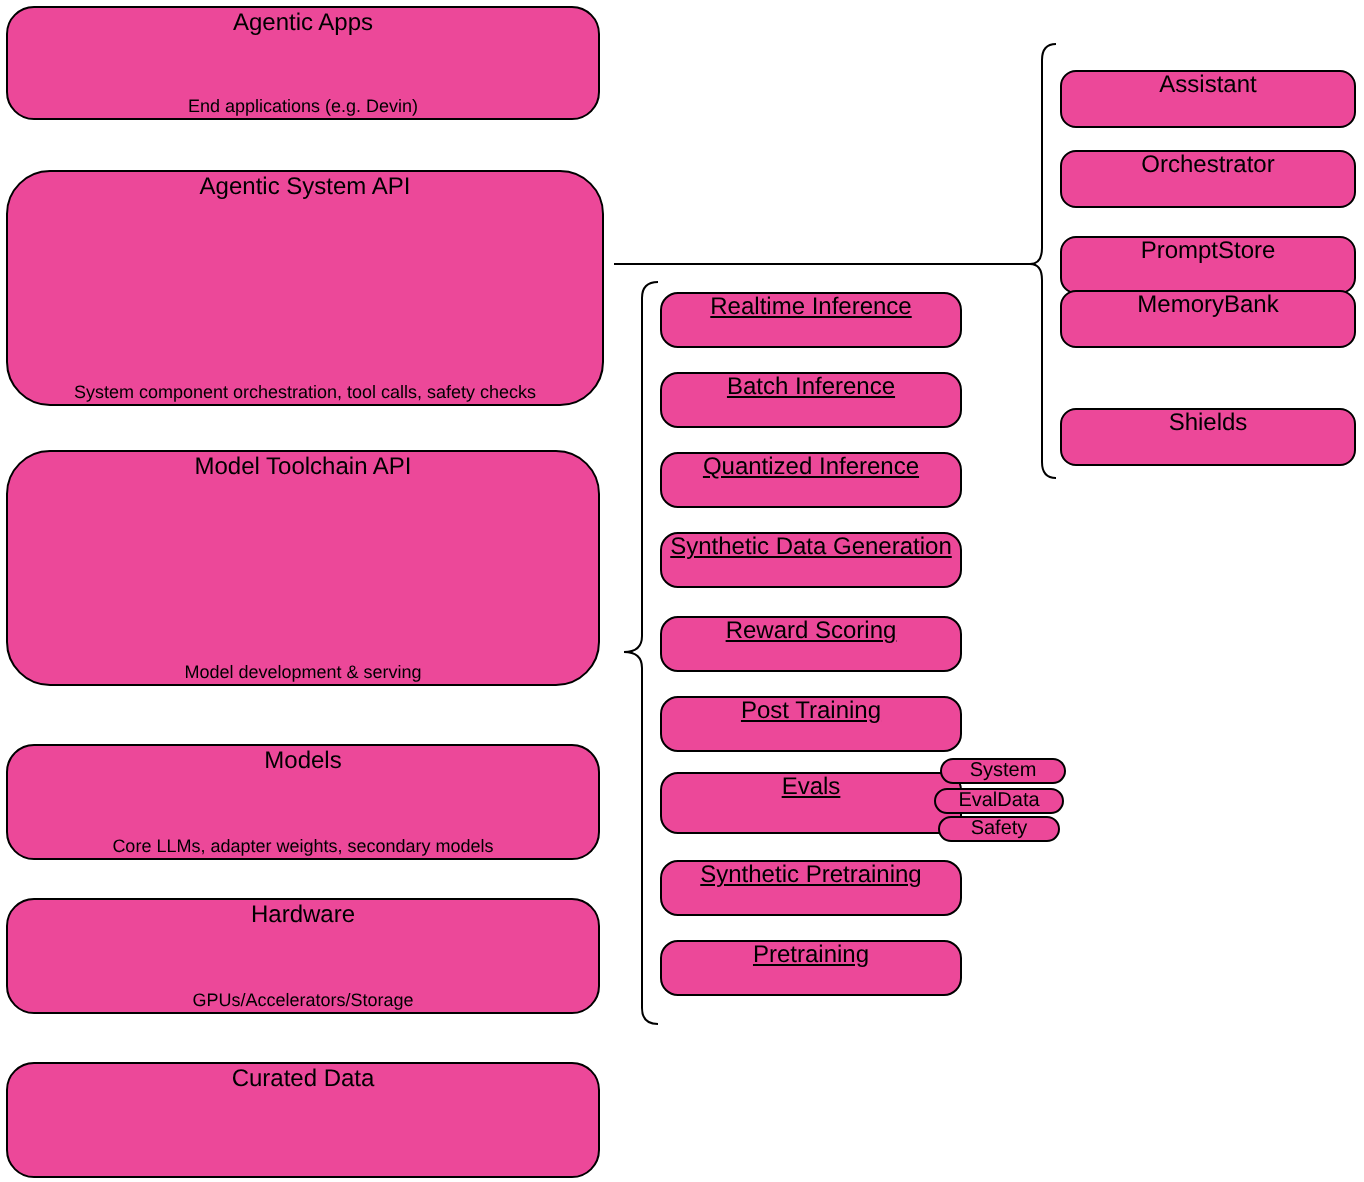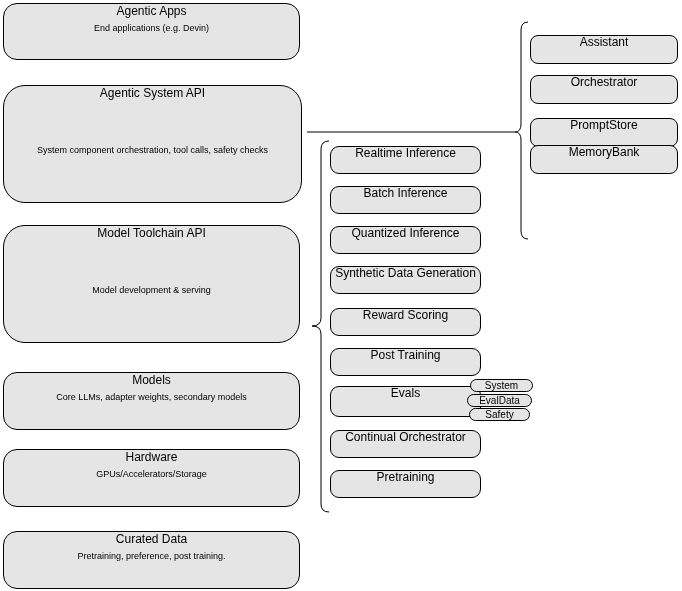--- a/index.html
+++ b/index.html
@@ -15,32 +15,32 @@
   .overlay {
     position: absolute;
     left: 0; top: 0;
     width: 682px; height: 591px;
     pointer-events: none;
   }
   .node {
     position: absolute;
     box-sizing: border-box;
     border: 1px solid #000000;
-    background: #e5e5e5;
+    background: #ec4899;
     display: flex;
     flex-direction: column;
     align-items: center;
-    justify-content: flex-start;
+    justify-content: space-between;
     text-align: center;
   }
   .node .title { font-size: 12px; line-height: 14px; }
   .node .subtitle { font-size: 9px; line-height: 11px; margin-top: 5px; }
   .node.big { border-radius: 22px; gap: 40px; }
   .node.small { border-radius: 14px; }
-  .node.mid { border-radius: 9px; font-size: 12px; line-height: 13px; }
+  .node.mid { border-radius: 9px; font-size: 12px; line-height: 13px; text-decoration: underline; }
   .node.right { border-radius: 8px; font-size: 12px; line-height: 13px; }
   .node.pill { border-radius: 7px; font-size: 10px; line-height: 11px; }
 </style>
 </head>
 <body>
 
 <div class="canvas">
 
   <svg class="overlay" viewBox="0 0 682 591">
     <line x1="307" y1="132" x2="515" y2="132" stroke="#000000" stroke-width="1" fill="none"></line>
@@ -68,49 +68,49 @@
     <span class="subtitle">GPUs/Accelerators/Storage</span>
   </div>
 
   <div class="node small" style="left:3px; top:372px; width:297px; height:58px;">
     <span class="title">Models</span>
     <span class="subtitle">Core LLMs, adapter weights, secondary models</span>
   </div>
 
   <div class="node small" style="left:3px; top:531px; width:297px; height:58px;">
     <span class="title">Curated Data</span>
-    <span class="subtitle">Pretraining, preference, post training.</span>
   </div>
 
   <div class="node mid" style="left:330px; top:146px; width:151px; height:28px;">Realtime Inference</div>
 
   <div class="node mid" style="left:330px; top:186px; width:151px; height:28px;">Batch Inference</div>
 
   <div class="node mid" style="left:330px; top:226px; width:151px; height:28px;">Quantized Inference</div>
 
   <div class="node mid" style="left:330px; top:266px; width:151px; height:28px;">Synthetic Data Generation</div>
 
   <div class="node mid" style="left:330px; top:308px; width:151px; height:28px;">Reward Scoring</div>
 
   <div class="node mid" style="left:330px; top:348px; width:151px; height:28px;">Post Training</div>
 
   <div class="node mid" style="left:330px; top:386px; width:151px; height:31px;">Evals</div>
 
-  <div class="node mid" style="left:330px; top:430px; width:151px; height:28px;">Continual Orchestrator</div>
+  <div class="node mid" style="left:330px; top:430px; width:151px; height:28px;">Synthetic Pretraining</div>
 
   <div class="node mid" style="left:330px; top:470px; width:151px; height:28px;">Pretraining</div>
 
   <div class="node pill" style="left:470px; top:379px; width:63px; height:13px;">System</div>
 
   <div class="node pill" style="left:467px; top:394px; width:65px; height:13px;">EvalData</div>
 
   <div class="node pill" style="left:469px; top:408px; width:61px; height:13px;">Safety</div>
 
   <div class="node right" style="left:530px; top:35px; width:148px; height:29px;">Assistant</div>
 
   <div class="node right" style="left:530px; top:118px; width:148px; height:29px;">PromptStore</div>
 
   <div class="node right" style="left:530px; top:75px; width:148px; height:29px;">Orchestrator</div>
 
   <div class="node right" style="left:530px; top:145px; width:148px; height:29px;">MemoryBank</div>
 
+  <div class="node right" style="left:530px; top:204px; width:148px; height:29px;">Shields</div>
 
 </div>
 
 </body></html>

